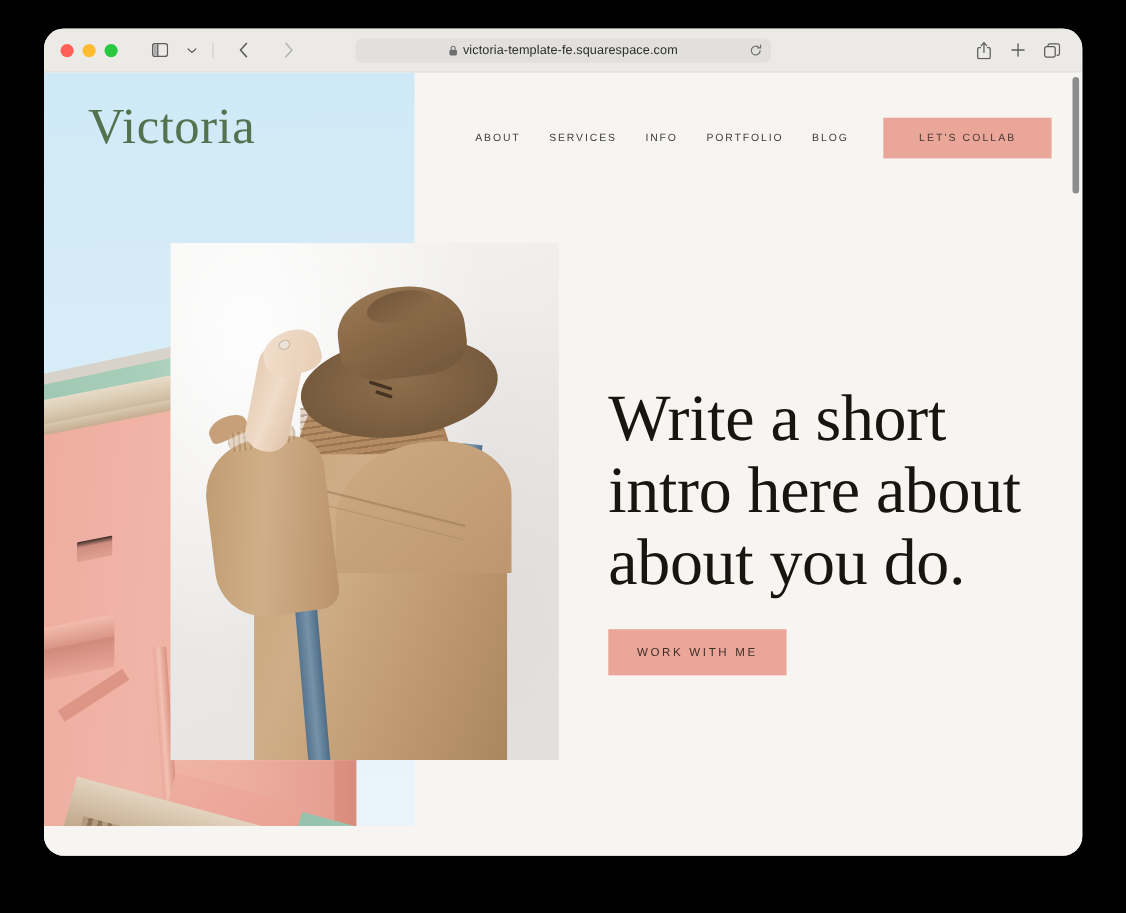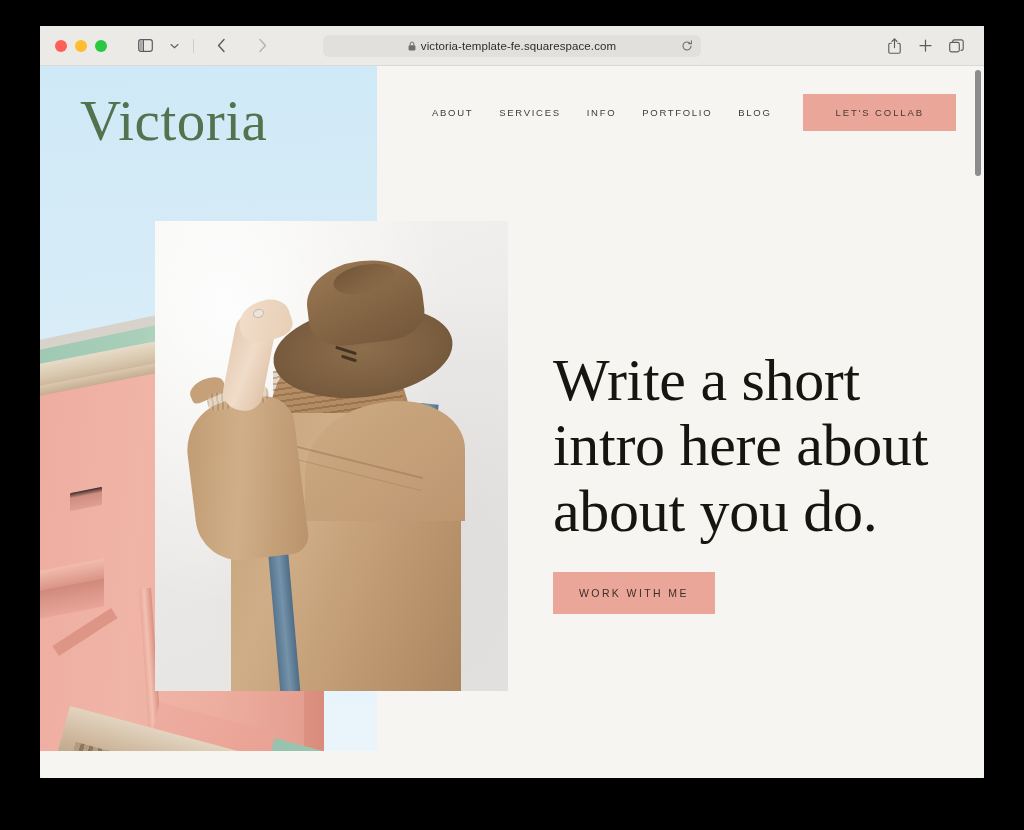--- a/index.html
+++ b/index.html
@@ -13,21 +13,21 @@
   }
 
   
   .browser-window {
     position: absolute;
     left: 40px;
     top: 26px;
     width: 944px;
     height: 752px;
     background: #f2f0ed;
-    border-radius: 1px;
+    border-radius: 18px;
     overflow: hidden;
     box-shadow: 0 18px 50px rgba(0,0,0,0.55);
   }
 
   
   .toolbar {
     position: relative;
     height: 40px;
     background: #eceae7;
     border-bottom: 1px solid #dbd9d6;
@@ -258,31 +258,31 @@
     background: linear-gradient(120deg, #eeada0 0%, #e79d8e 100%);
     transform: rotate(15deg);
     transform-origin: left top;
   }
 
   
   .site-logo {
     position: absolute;
     left: 40px; top: 26px;
     font-family: "Liberation Serif", "DejaVu Serif", serif;
-    font-size: 57px;
+    font-size: 46px;
     line-height: 1;
     color: #53724f;
     letter-spacing: 0.5px;
     z-index: 20;
   }
 
   
   .site-nav {
     position: absolute;
-    right: 28px; top: 28px;
+    right: 28px; top: 41px;
     display: flex;
     align-items: center;
     gap: 26px;
     z-index: 20;
     text-align: right;
   }
   .nav-link {
     font-size: 9.5px;
     letter-spacing: 1.7px;
     color: #3c3c3c;

